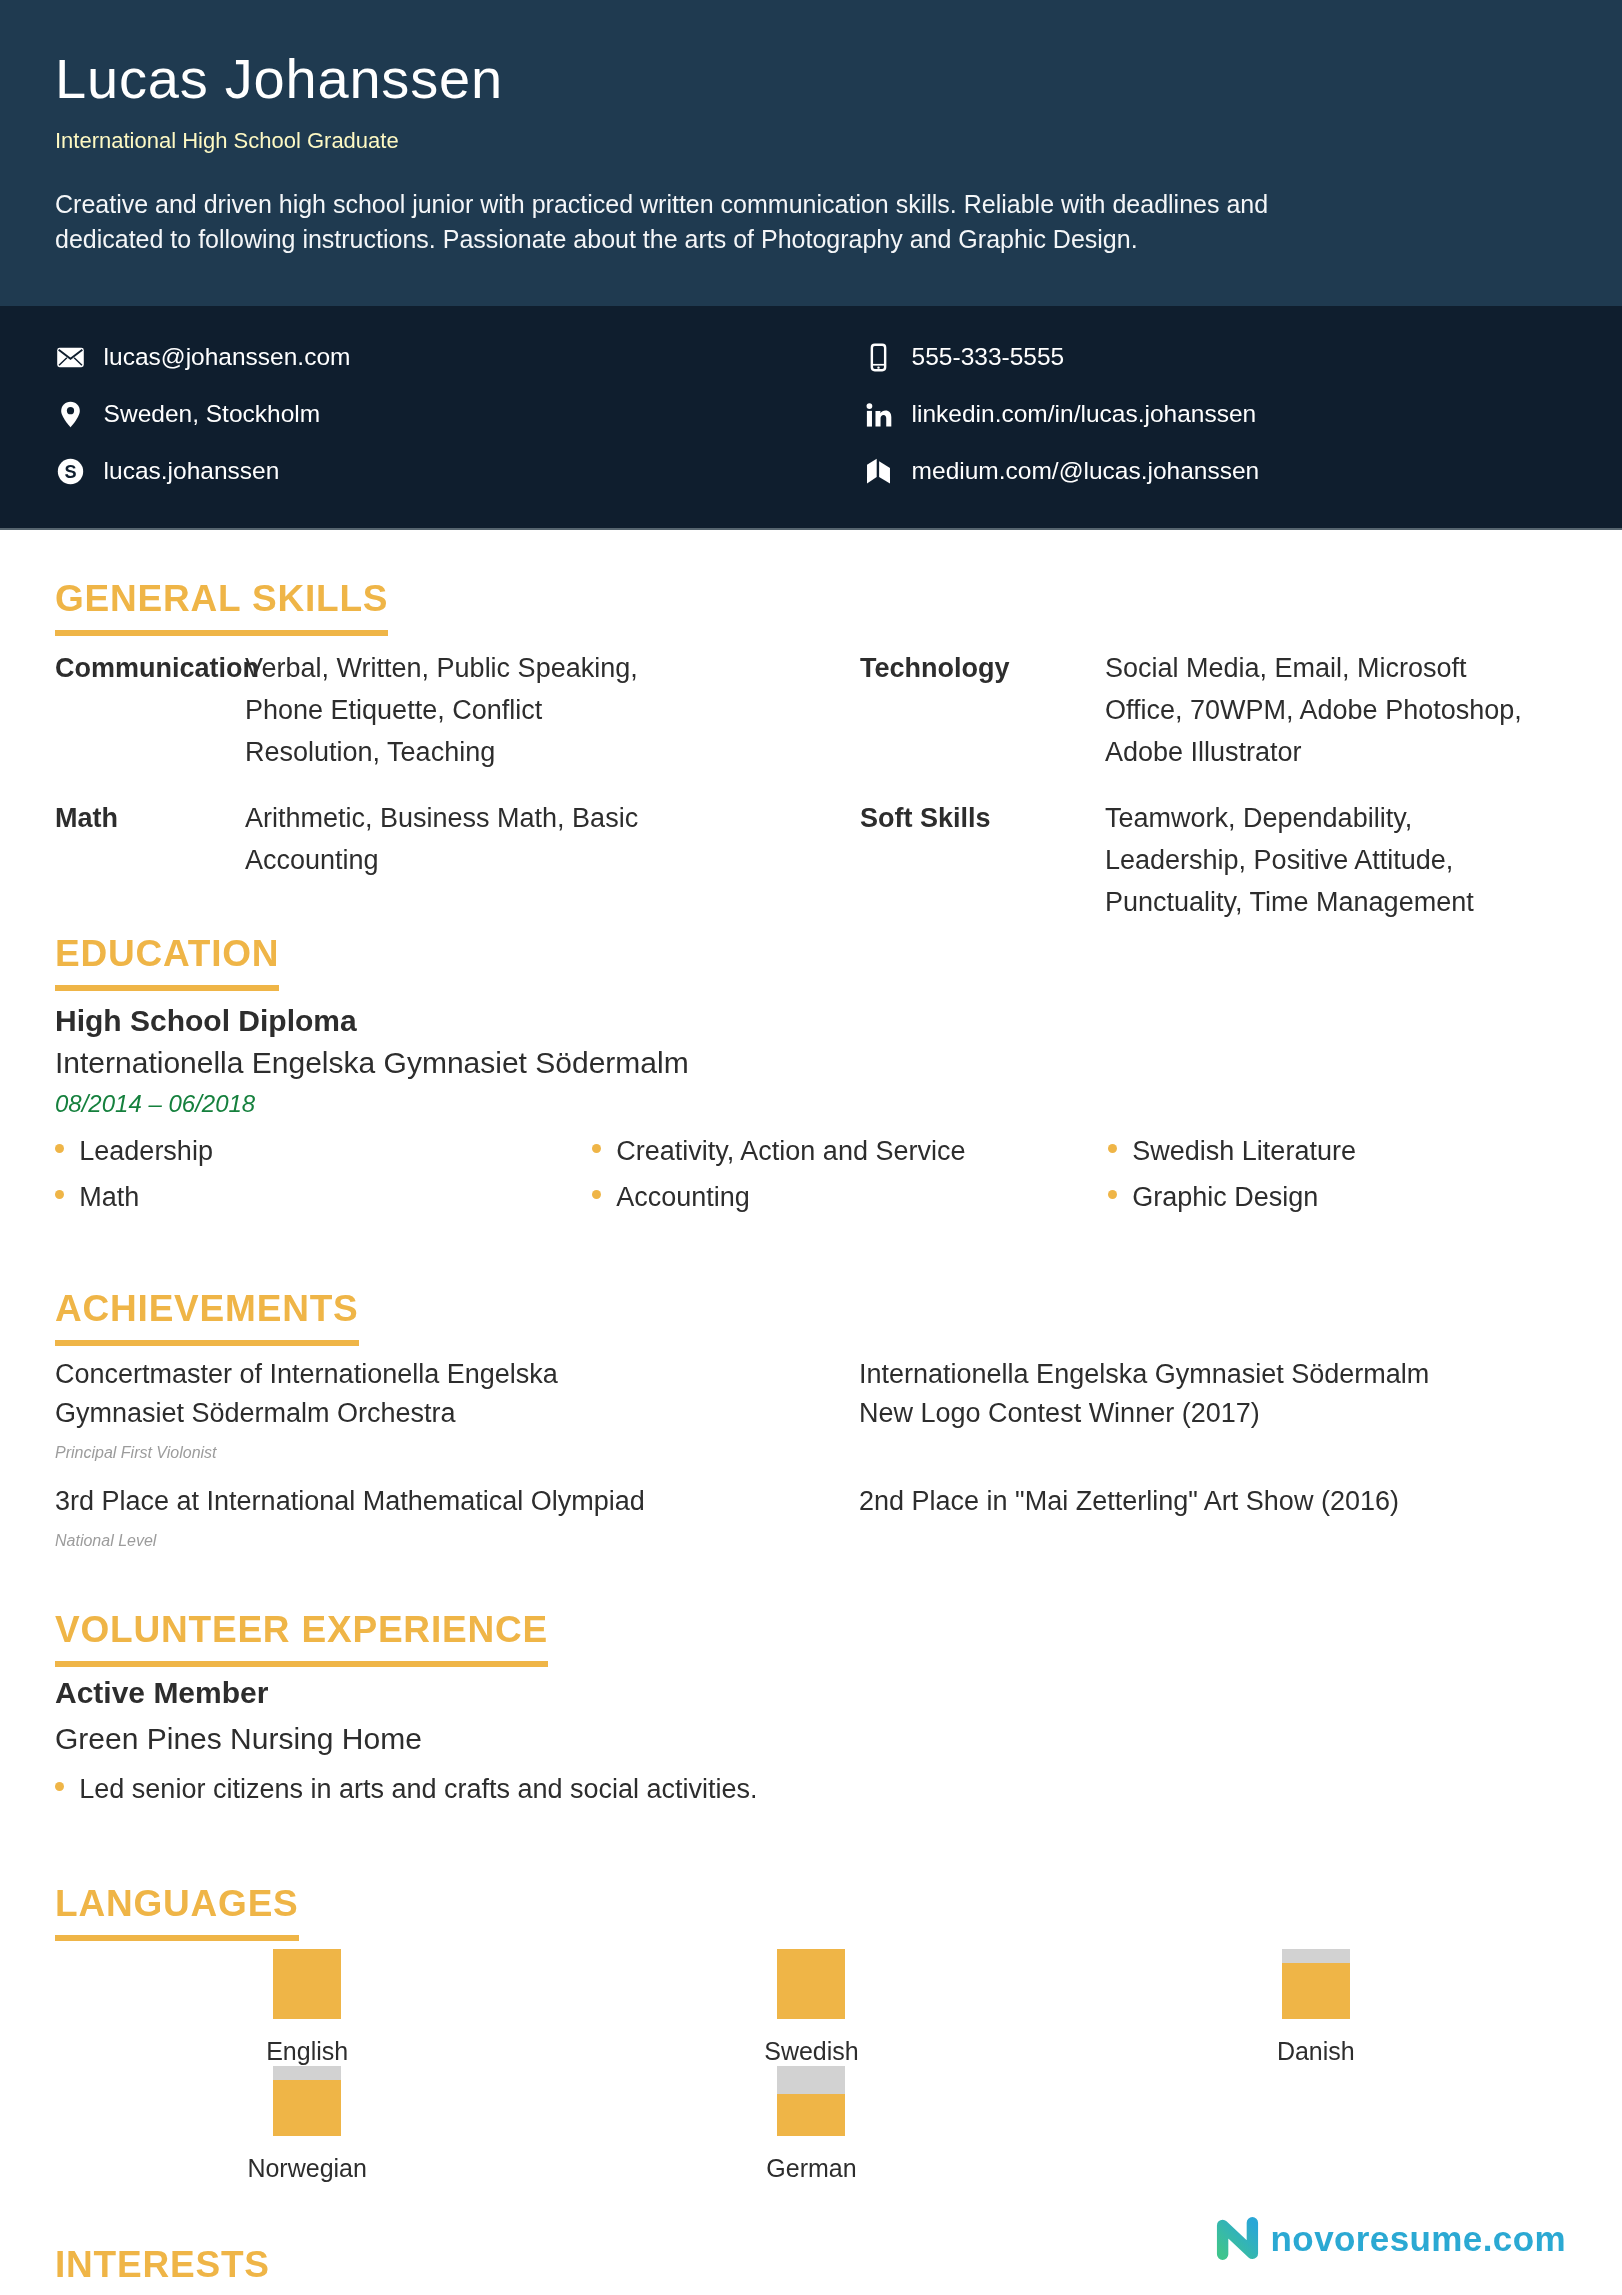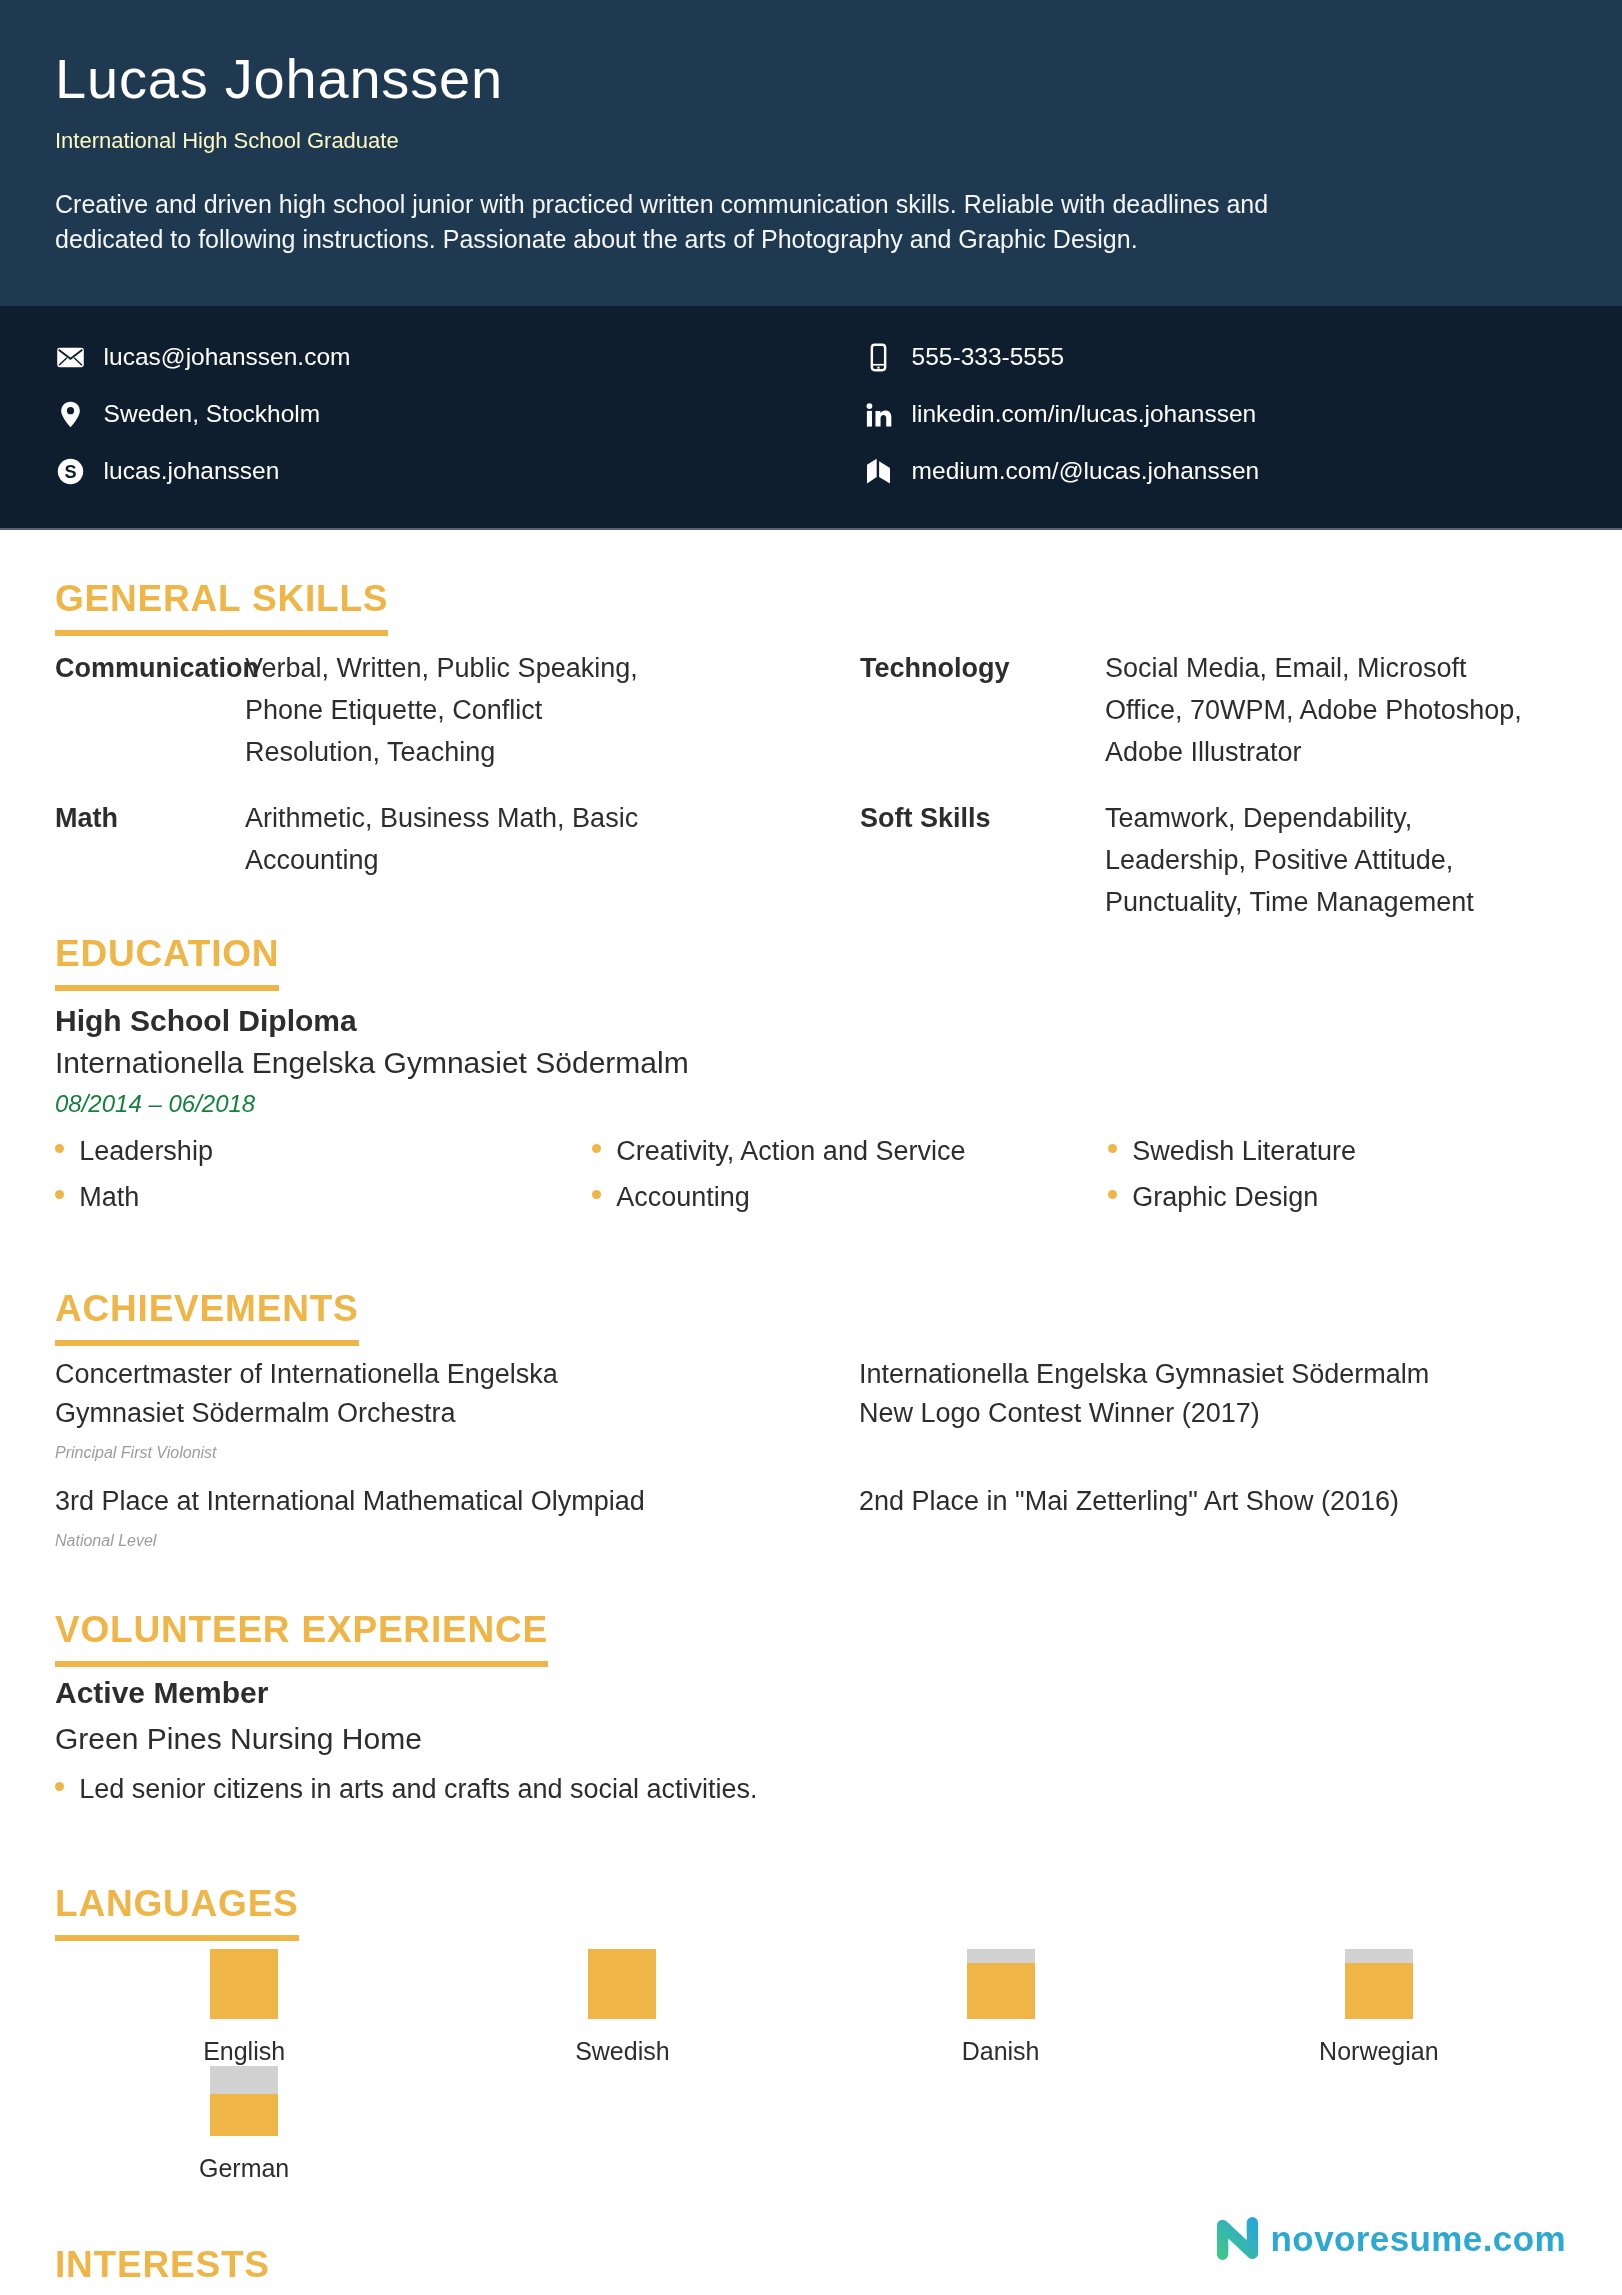--- a/index.html
+++ b/index.html
@@ -52,21 +52,21 @@
   .ach-sub { margin-top:3.4px; font-size:16px; line-height:32px; font-style:italic; color:#9C9C9C; }
 
   
   #volunteer .section-head { margin-top:51px; }
   .vol-role { margin-top:7.6px; font-size:30px; font-weight:700; line-height:37px; }
   .vol-org { margin-top:8.5px; font-size:30px; line-height:37px; }
   .vol-bullet { margin-top:15px; font-size:27px; line-height:34px; }
 
   
   #languages .section-head { margin-top:76px; }
-  .lang-grid { margin-top:8.5px; display:grid; grid-template-columns:repeat(4,1fr); }
+  .lang-grid { margin-top:8.5px; display:grid; grid-template-columns:repeat(3,1fr); }
   .lang-cell { display:flex; flex-direction:column; align-items:center; }
   .lang-bar { width:68px; height:70px; background:#D2D2D2; position:relative; overflow:hidden; }
   .lang-fill { position:absolute; bottom:0; left:0; width:100%; background:#EFB547; }
   .lang-name { margin-top:17px; font-size:25px; line-height:30px; }
 
   
   #interests .section-head { margin-top:60px; }
   .int-row { display:flex; align-items:flex-end;gap:25px; }
   .int-item { display:flex; align-items:center; gap:15px; font-size:27px; }
   .int-item + .int-item { margin-left:0; }

